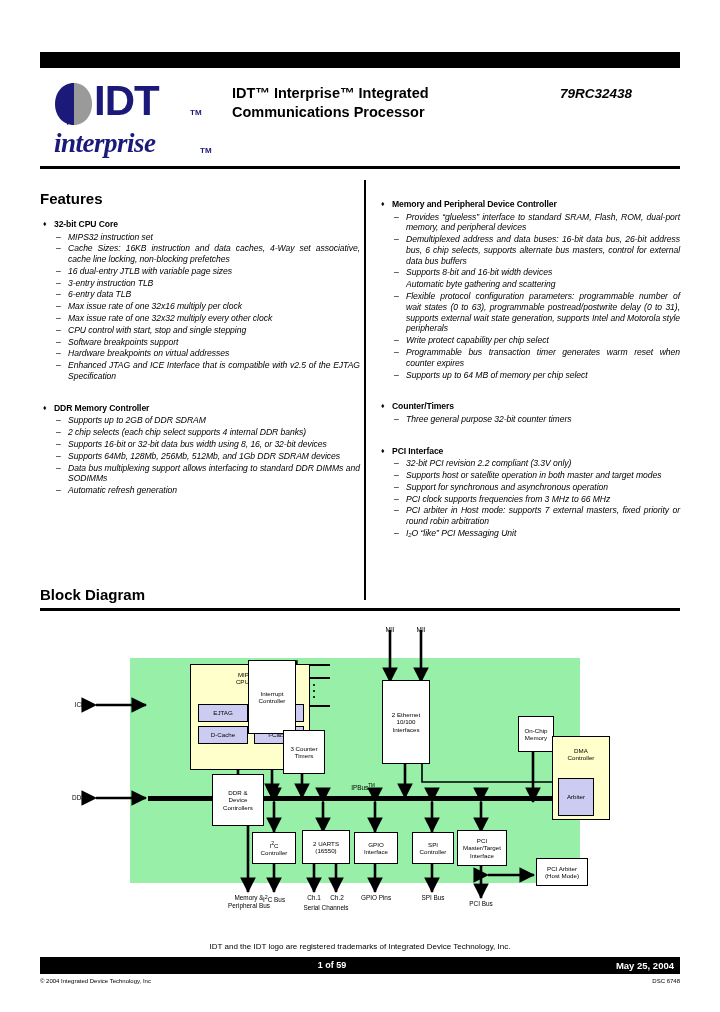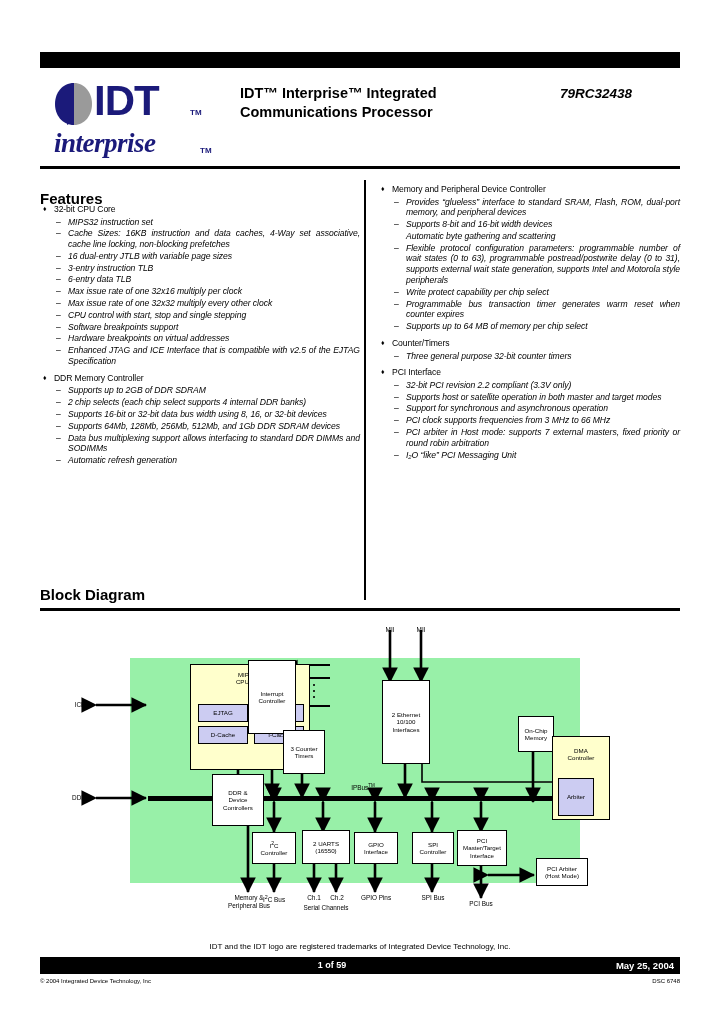--- a/index.html
+++ b/index.html
@@ -29,21 +29,20 @@
     font-family:"Liberation Serif", serif;
     font-style:italic; font-weight:bold; font-size:27px;
     color:#1b1a7a; letter-spacing:-0.5px;
   }
   .interprise-tm { position:absolute; left:146px; top:68px; font-size:8px; color:#1b1a7a; font-weight:bold; }
 
   .hdr-title {
     position:absolute; left:192px; top:10px; width:300px;
     font-size:14.5px; font-weight:bold; line-height:19px;
     font-family:"Liberation Sans", sans-serif;
-    margin-left:8px;
   }
   .hdr-part {
     position:absolute; left:520px; top:12px;
     font-size:13.5px; font-weight:bold; font-style:italic;
     font-family:"Liberation Sans", sans-serif;
   }
 
   .rule { position:absolute; background:#000; }
   .rule-hdr { left:40px; top:166px; width:640px; height:2.5px; }
   .rule-blk { left:40px; top:608px; width:640px; height:2.5px; }
@@ -57,22 +56,22 @@
   #blockdiag-title { left:40px; top:586px; }
 
   .col { position:absolute; font-family:"Liberation Sans", sans-serif; }
   #col-left  { left:40px;  top:198px; width:320px; }
   #col-right { left:378px; top:178px; width:302px; }
 
   .divider { position:absolute; left:364px; top:180px; width:1.5px; height:420px; background:#000; }
 
   .grp { margin-bottom:0px; }
   .grp-head {
-    position:relative; font-size:8.6px; font-weight:normal;
-    padding-left:14px; line-height:11.5px; margin-top:6px; margin-bottom:1px;
+    position:relative; font-size:8.6px; font-weight:bold;
+    padding-left:14px; line-height:11.5px; margin-top:21px; margin-bottom:1px;
     letter-spacing:-0.1px;
   }
   .grp-head::before {
     content:"\2666"; position:absolute; left:3px; top:-1px; font-size:7px;
   }
   .sub {
     position:relative; font-size:8.6px; font-style:italic;
     padding-left:28px; line-height:10.8px; margin-bottom:1px;
     text-align:justify; letter-spacing:-0.05px;
   }
@@ -182,20 +181,21 @@
         <div class="sub">Supports 16-bit or 32-bit data bus width using 8, 16, or 32-bit devices</div>
         <div class="sub">Supports 64Mb, 128Mb, 256Mb, 512Mb, and 1Gb DDR SDRAM devices</div>
         <div class="sub">Data bus multiplexing support allows interfacing to standard DDR DIMMs and SODIMMs</div>
         <div class="sub">Automatic refresh generation</div>
       </div>
     </div>
   <div class="col" id="col-right">
       <div class="grp">
         <div class="grp-head">Memory and Peripheral Device Controller</div>
         <div class="sub">Provides “glueless” interface to standard SRAM, Flash, ROM, dual-port memory, and peripheral devices</div>
+        <div class="sub">Demultiplexed address and data buses: 16-bit data bus, 26-bit address bus, 6 chip selects, supports alternate bus masters, control for external data bus buffers</div>
         <div class="sub">Supports 8-bit and 16-bit width devices</div>
         <div class="sub nodash">Automatic byte gathering and scattering</div>
         <div class="sub">Flexible protocol configuration parameters: programmable number of wait states (0 to 63), programmable postread/postwrite delay (0 to 31), supports external wait state generation, supports Intel and Motorola style peripherals</div>
         <div class="sub">Write protect capability per chip select</div>
         <div class="sub">Programmable bus transaction timer generates warm reset when counter expires</div>
         <div class="sub">Supports up to 64 MB of memory per chip select</div>
       </div>
       <div class="grp">
         <div class="grp-head">Counter/Timers</div>
         <div class="sub">Three general purpose 32-bit counter timers</div>

